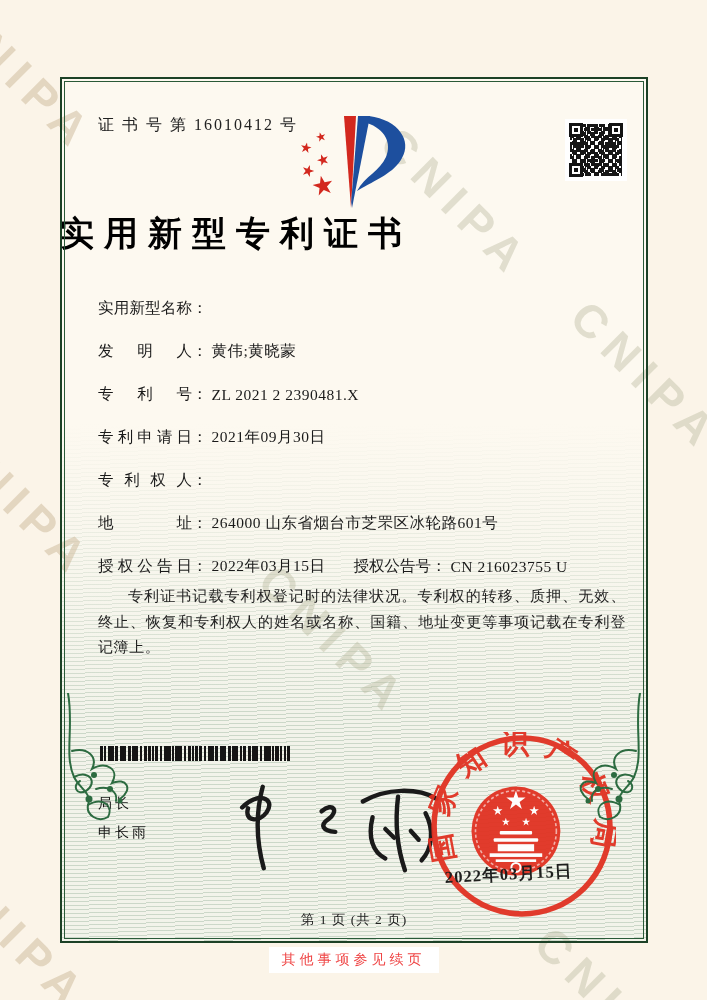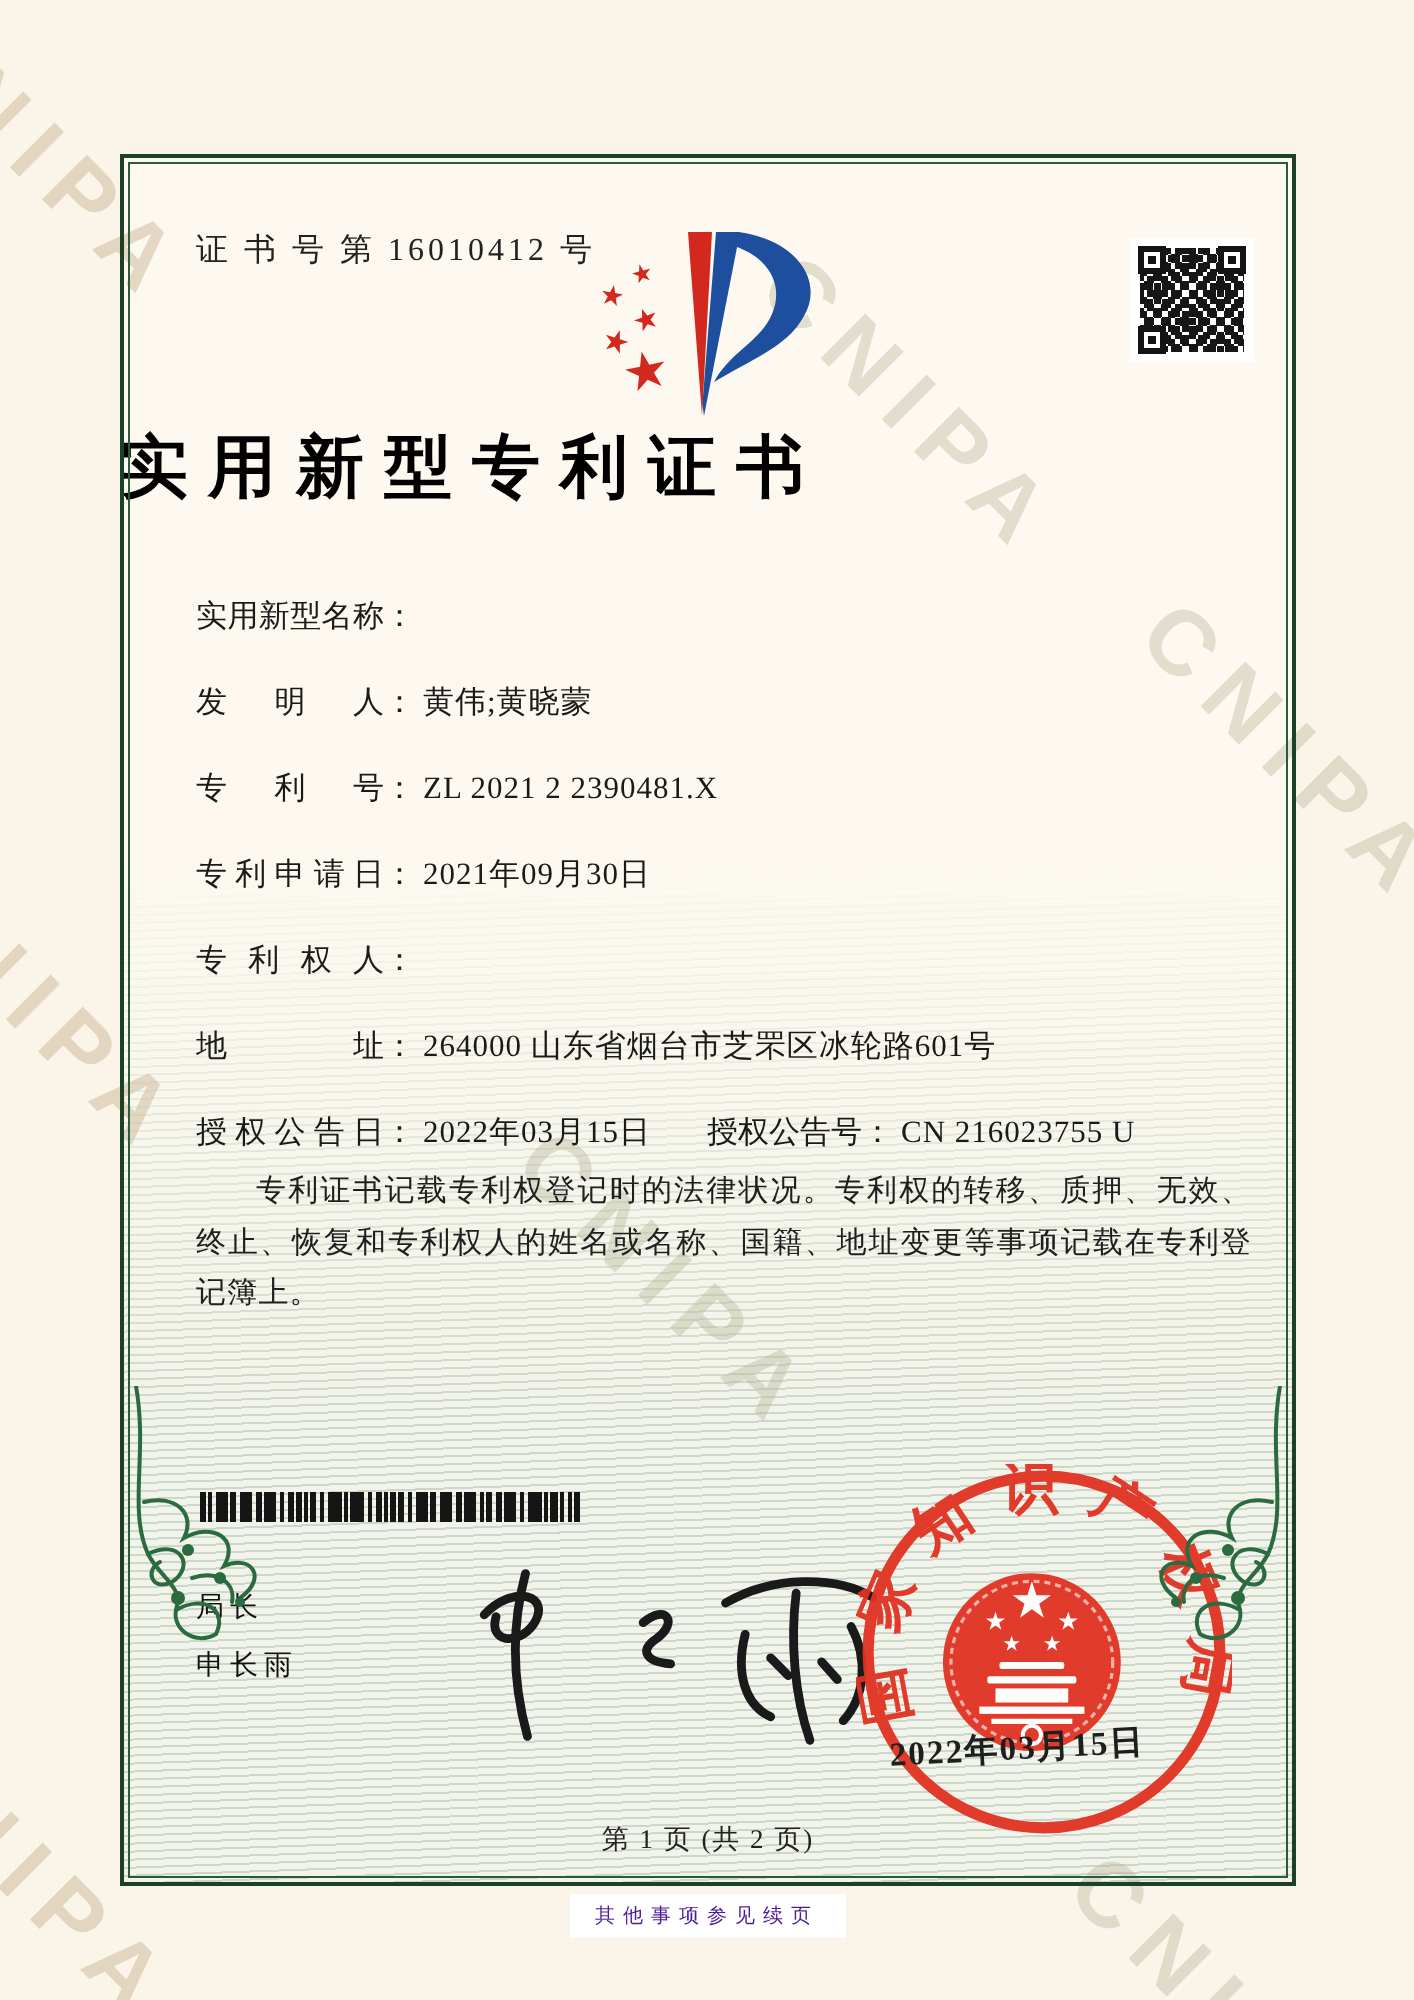--- a/index.html
+++ b/index.html
@@ -77,21 +77,21 @@
     font-size:14px;letter-spacing:3px;color:#111;}
   .signer div{margin-bottom:11px;}
   .signature{position:absolute;left:138px;top:696px;}
   .seal{position:absolute;left:368px;top:655px;opacity:0.95;}
   .page-num{position:absolute;left:0;top:834px;width:100%;text-align:center;font-size:13.5px;letter-spacing:1px;color:#222;}
   .orn{position:absolute;bottom:3px;}
   .orn.left{left:2px;}
   .orn.right{right:2px;transform:scaleX(-1);}
   .note{
     position:absolute;top:947px;left:50%;transform:translateX(-50%);
-    background:#ffffff;padding:4px 13px;font-size:10px;letter-spacing:4px;color:#4c1d95;z-index:5;
+    background:#ffffff;padding:4px 13px;font-size:14px;letter-spacing:4px;color:#ef4444;z-index:5;
     white-space:nowrap;
   }
 </style>
 </head>
 <body>
 
 <div class="page">
 
   <div class="cert-bg"></div>
 

